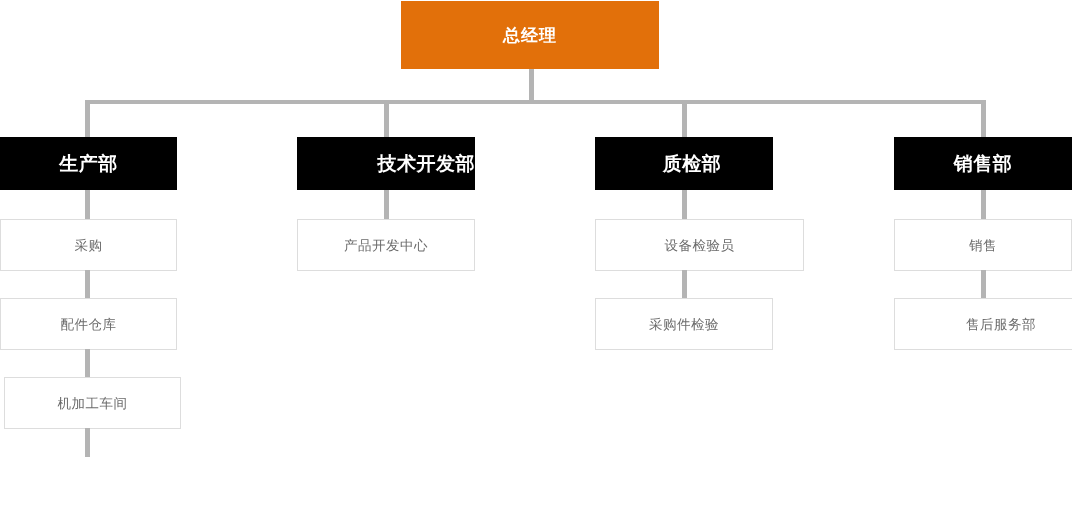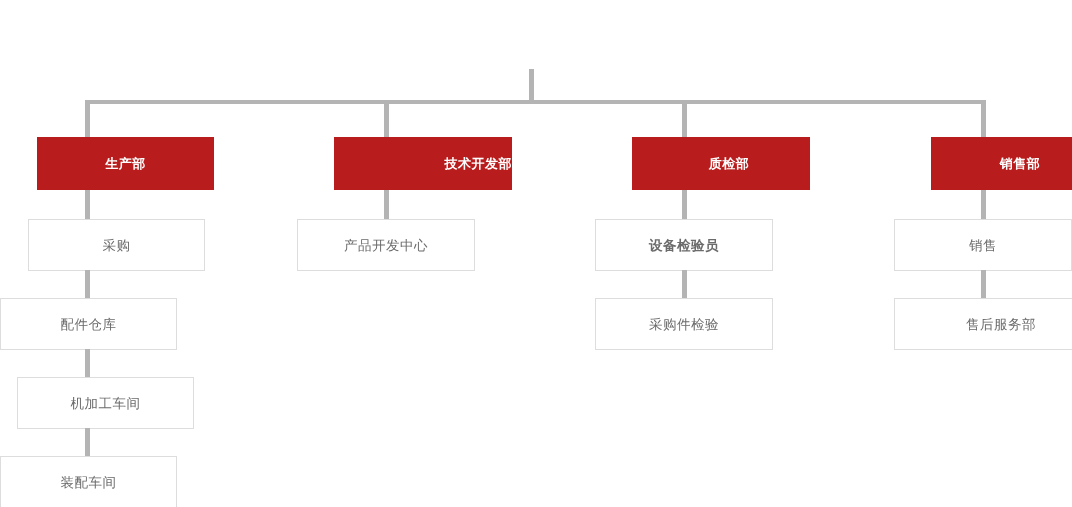--- a/index.html
+++ b/index.html
@@ -36,27 +36,26 @@
   .node.root {
     background: #e2700a;
     color: #ffffff;
     font-weight: bold;
     font-size: 17px;
     letter-spacing: 1px;
     border: none;
   }
 
   .node.dept {
-    background: #b91c1c;
+    background: #000000;
     color: #ffffff;
     font-weight: bold;
-    font-size: 13px;
+    font-size: 19px;
     letter-spacing: 0.5px;
     border: none;
-    margin-left: 37px;
   }
 
   .node.leaf {
     background: #ffffff;
     color: #6b6b6b;
     font-weight: normal;
     font-size: 13.5px;
     letter-spacing: 0.5px;
     border: 1px solid #dddddd;
   }
@@ -71,75 +70,75 @@
   }
   .conn.vstem {
     width: 5px;
   }
 </style>
 </head>
 <body>
 
 <div id="org-chart">
 
+  <div class="node root" style="left:401px; top:1px; width:258px; height:68px;">
+    <span>总经理</span>
+  </div>
 
   <div class="conn vstem" style="left:529px; top:69px; height:32px;"></div>
 
   <div class="conn hbar" style="left:85px; top:100px; width:901px;"></div>
 
   <div class="conn vstem" style="left:85px;  top:100px; height:38px;"></div>
   <div class="conn vstem" style="left:384px; top:100px; height:38px;"></div>
   <div class="conn vstem" style="left:682px; top:100px; height:38px;"></div>
   <div class="conn vstem" style="left:981px; top:100px; height:38px;"></div>
 
   <div class="node dept" style="left:0px; top:137px; width:177px; height:53px;">
     <span>生产部</span>
   </div>
 
   <div class="conn vstem" style="left:85px; top:190px; height:30px;"></div>
 
-  <div class="node leaf" style="left:0px; top:219px; width:177px; height:52px;margin-left:28px;">
+  <div class="node leaf" style="left:0px; top:219px; width:177px; height:52px;">
     <span>采购</span>
   </div>
 
   <div class="conn vstem" style="left:85px; top:270px; height:29px;"></div>
 
   <div class="node leaf" style="left:0px; top:298px; width:177px; height:52px;">
     <span>配件仓库</span>
   </div>
 
   <div class="conn vstem" style="left:85px; top:349px; height:29px;"></div>
 
-  <div class="node leaf" style="left:17px; top:377px; width:177px; height:52px;">
+  <div class="node leaf" style="left:4px; top:377px; width:177px; height:52px;">
     <span>机加工车间</span>
   </div>
 
   <div class="conn vstem" style="left:85px; top:428px; height:29px;"></div>
 
-  <div class="node leaf" style="left:0px; top:456px; width:177px; height:52px;">
-    <span>装配车间</span>
-  </div>
 
   <div class="node dept" style="left:297px; top:137px; width:178px; height:53px;justify-content:flex-end;">
     <span>技术开发部</span>
   </div>
 
   <div class="conn vstem" style="left:384px; top:190px; height:30px;"></div>
 
   <div class="node leaf" style="left:297px; top:219px; width:178px; height:52px;">
     <span>产品开发中心</span>
   </div>
 
   <div class="node dept" style="left:595px; top:137px; width:178px; height:53px;padding-left:16px;">
     <span>质检部</span>
   </div>
 
   <div class="conn vstem" style="left:682px; top:190px; height:30px;"></div>
 
-  <div class="node leaf" style="left:595px; top:219px; width:178px; height:52px;font-weight:bold;">
+  <div class="node leaf" style="left:595px; top:219px; width:209px; height:52px;">
     <span>设备检验员</span>
   </div>
 
   <div class="conn vstem" style="left:682px; top:270px; height:29px;"></div>
 
   <div class="node leaf" style="left:595px; top:298px; width:178px; height:52px;">
     <span>采购件检验</span>
   </div>
 
   <div class="node dept" style="left:894px; top:137px; width:178px; height:53px;">

